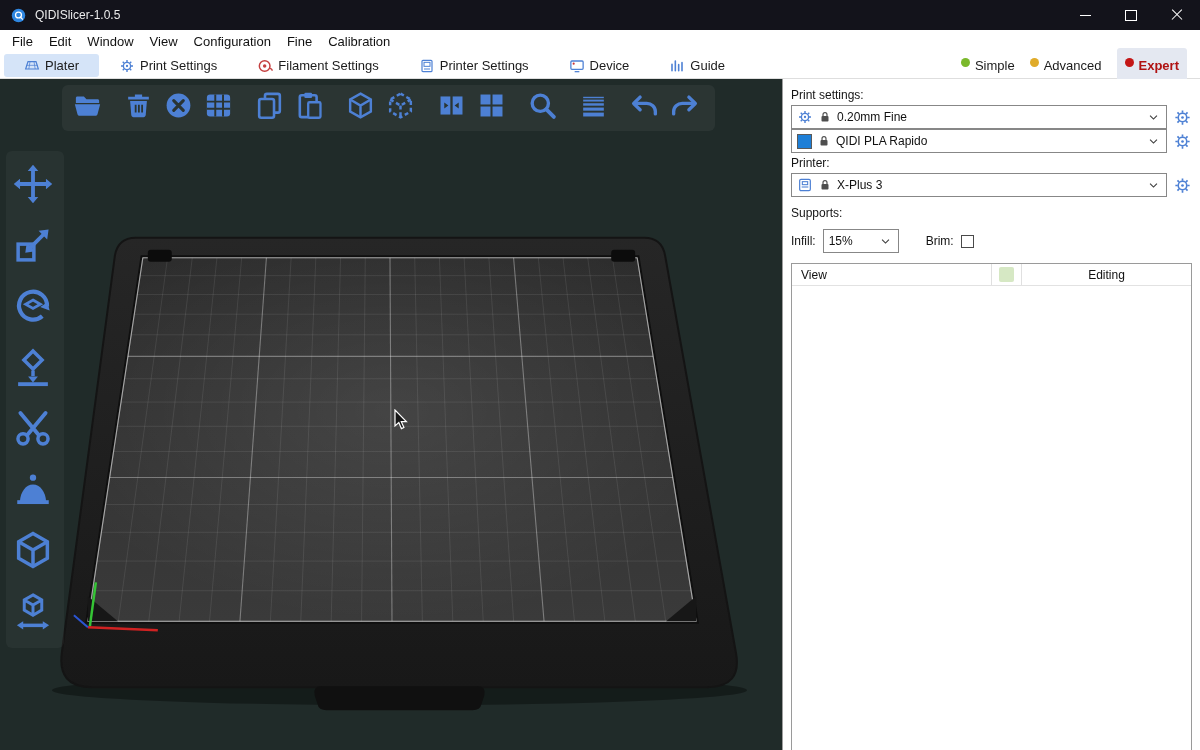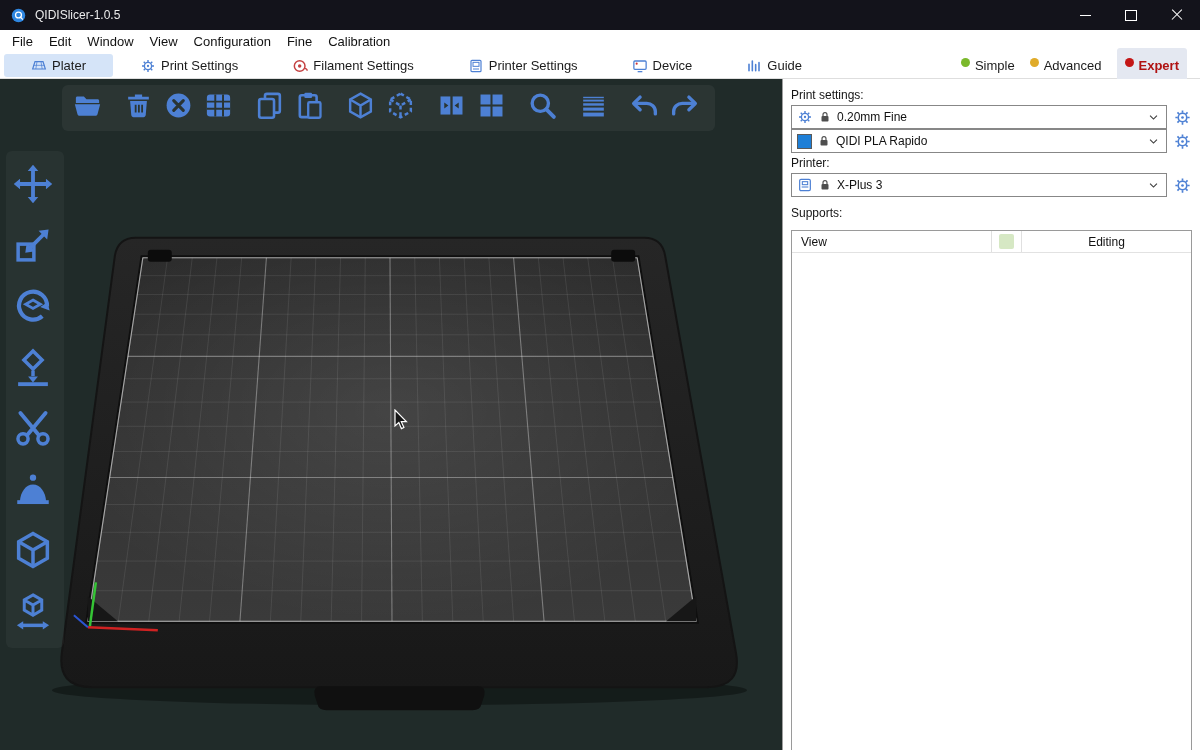--- a/index.html
+++ b/index.html
@@ -18,21 +18,21 @@
   .glyph-close::before,.glyph-close::after{content:"";position:absolute;left:-1px;top:5px;width:14px;height:1.3px;background:#fff}
   .glyph-close::before{transform:rotate(45deg)}
   .glyph-close::after{transform:rotate(-45deg)}
 
   
   .menubar{height:23px;display:flex;align-items:center;background:#fff;padding-left:4px}
   .menu-item{padding:0 8px;font-size:13px;color:#111}
 
   
   .tabbar{height:25px;display:flex;align-items:center;background:#fff;border-bottom:1px solid #dedede;padding:0 4px}
-  .tab{display:flex;align-items:center;gap:5px;height:23px;padding:0 27px;font-size:13px;color:#1b1b1b;border-radius:3px}
+  .tab{display:flex;align-items:center;gap:5px;height:23px;padding:0 20px;font-size:13px;color:#1b1b1b;border-radius:3px}
   .tab.active{background:#d5e4f8}
   .ticon{width:16px;height:16px;display:inline-flex}
   .modes{margin-left:auto;display:flex;align-items:center;gap:15px;padding-right:9px}
   .mode{display:flex;align-items:flex-start;gap:5px;font-size:13px;color:#1b1b1b}
   .mode .dot{width:9px;height:9px;border-radius:50%}
   .mode.active{background:#e4e8f1;border-radius:3px;padding:10px 8px;color:#b01212;font-weight:700}
 
   
   .main{display:flex;height:749px}
   .viewport{width:783px;position:relative;background:#202b29;border-right:1px solid #9e9e9e;box-sizing:border-box}
@@ -602,20 +602,33 @@
             <circle cx="12" cy="12" r="1.7" fill="#4d80d4"></circle>
             <path d="M12 3v3M12 18v3M3 12h3M18 12h3M5.6 5.6l2.2 2.2M16.2 16.2l2.2 2.2M18.4 5.6l-2.2 2.2M7.8 16.2l-2.2 2.2" stroke="#4d80d4" stroke-width="2.1"></path>
           </svg>
         </span>
     </div>
 
     <div class="inline-row">
       <span class="sb-label">Supports:</span>
     </div>
 
+    <div class="inline-row">
+      <span class="sb-label">Infill:</span>
+      <div class="combo infill">
+        <span class="combo-text">15%</span>
+        <span class="chev">
+            <svg viewBox="0 0 24 24" width="100%" height="100%">
+              <path d="M6.5 9l5.5 5.5L17.5 9" fill="none" stroke="#3c3c3c" stroke-width="1.8"></path>
+            </svg>
+          </span>
+      </div>
+      <span class="brim-label">Brim:</span>
+      <span class="checkbox"></span>
+    </div>
 
     <div class="objlist">
       <div class="objlist-header">
         <div class="col-name">View</div>
         <div class="col-mid">
             <span class="green-sq"></span>
           </div>
         <div class="col-edit">Editing</div>
       </div>
       <div class="objlist-body"></div>

